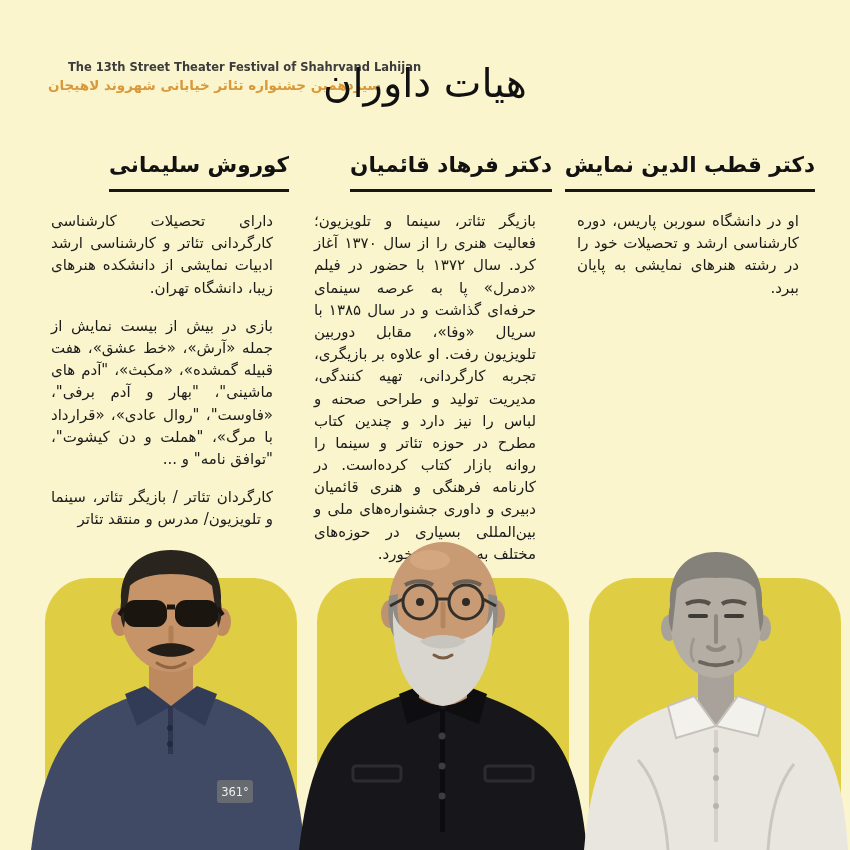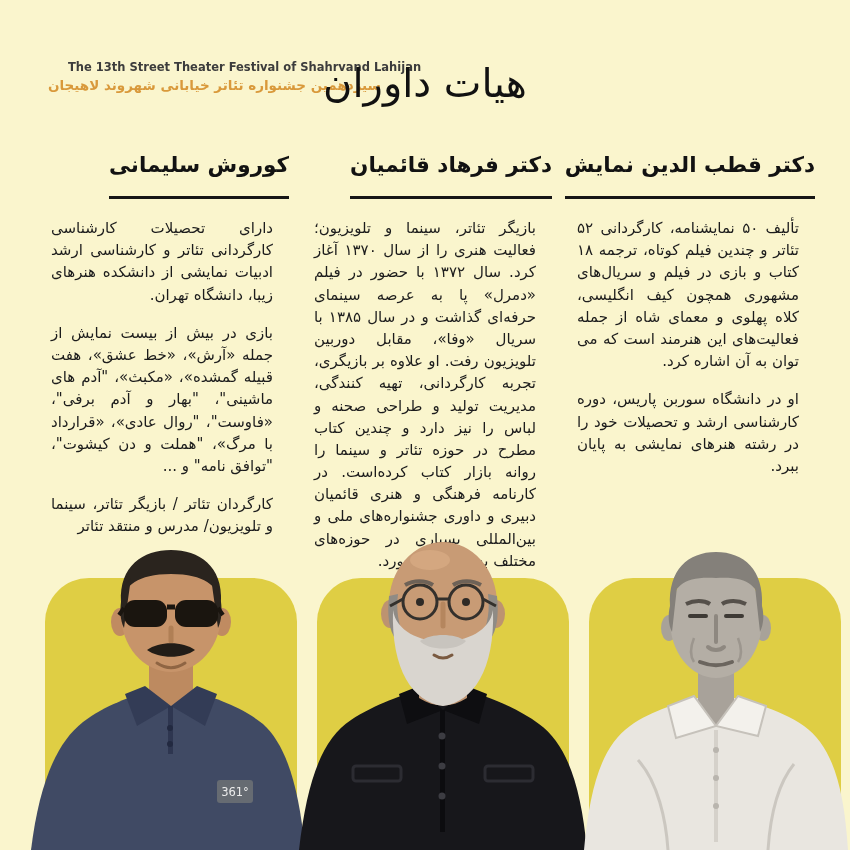--- a/index.html
+++ b/index.html
@@ -10,21 +10,21 @@
   .fest{position:absolute;left:48px;top:60px;text-align:left;}
   .fest-en{font-size:11.5px;color:#3C3C3C;font-weight:bold;letter-spacing:0;margin-left:20px;}
   .fest-fa{direction:rtl;font-size:13.5px;color:#D9993B;font-weight:bold;margin-top:3px;}
   .title{position:absolute;left:0;right:0;top:48px;margin:12px;text-align:center;direction:rtl;
          font-size:40px;font-weight:400;color:#111;}
 
   
   .columns{position:absolute;top:152px;left:35px;right:35px;display:flex;direction:rtl;gap:9px;}
   .col{flex:1;min-width:0;direction:rtl;}
   .col h2{margin:0 0 18px 0;font-size:21.5px;font-weight:bold;color:#121212;text-align:right;}
-  .col h2 .name-u{display:inline-block;border-bottom:3px solid #161616;padding-bottom:19px;}
+  .col h2 .name-u{display:inline-block;border-bottom:3px solid #161616;padding-bottom:12px;}
   .bio p{margin:16px;font-size:15px;line-height:1.48;color:#1C1C1C;text-align:justify;text-justify:inter-word;}
 
   
   .photo-card{position:absolute;bottom:0;width:252px;height:272px;background:#DFCE44;
               border-radius:44px 44px 0 0;z-index:1;}
   .card-right{left:589px;} .card-mid{left:317px;} .card-left{left:45px;}
   .portrait{position:absolute;bottom:0;z-index:2;}
   .p-left{left:21px;}  .p-mid{left:293px;} .p-right{left:570px;}
 </style>
 </head>
@@ -36,21 +36,20 @@
     <div class="fest-en">The 13th Street Theater Festival of Shahrvand Lahijan</div>
     <div class="fest-fa">سیزدهمین جشنواره تئاتر خیابانی شهروند لاهیجان</div>
   </div>
   <h1 class="title">هیات داوران</h1>
 
   <div class="columns">
 
     <section class="col">
       <h2><span class="name-u">دکتر قطب الدین نمایش</span></h2>
       <div class="bio">
-        <p>تألیف ۵۰ نمایشنامه، کارگردانی ۵۲ تئاتر و چندین فیلم کوتاه، ترجمه ۱۸ کتاب و بازی در فیلم و سریال‌های مشهوری همچون کیف انگلیسی، کلاه پهلوی و معمای شاه از جمله فعالیت‌های این هنرمند است که می توان به آن اشاره کرد.</p>
         <p>او در دانشگاه سوربن پاریس، دوره کارشناسی ارشد و تحصیلات خود را در رشته هنرهای نمایشی به پایان ببرد.</p>
       </div>
     </section>
 
     <section class="col">
       <h2><span class="name-u">دکتر فرهاد قائمیان</span></h2>
       <div class="bio">
         <p>بازیگر تئاتر، سینما و تلویزیون؛ فعالیت هنری را از سال ۱۳۷۰ آغاز کرد. سال ۱۳۷۲ با حضور در فیلم «دمرل» پا به عرصه سینمای حرفه‌ای گذاشت و در سال ۱۳۸۵ با سریال «وفا»، مقابل دوربین تلویزیون رفت. او علاوه بر بازیگری، تجربه کارگردانی، تهیه کنندگی، مدیریت تولید و طراحی صحنه و لباس را نیز دارد و چندین کتاب مطرح در حوزه تئاتر و سینما را روانه بازار کتاب کرده‌است. در کارنامه فرهنگی و هنری قائمیان دبیری و داوری جشنواره‌های ملی و بین‌المللی بسیاری در حوزه‌های مختلف به چشم می‌خورد.</p>
       </div>
     </section>

